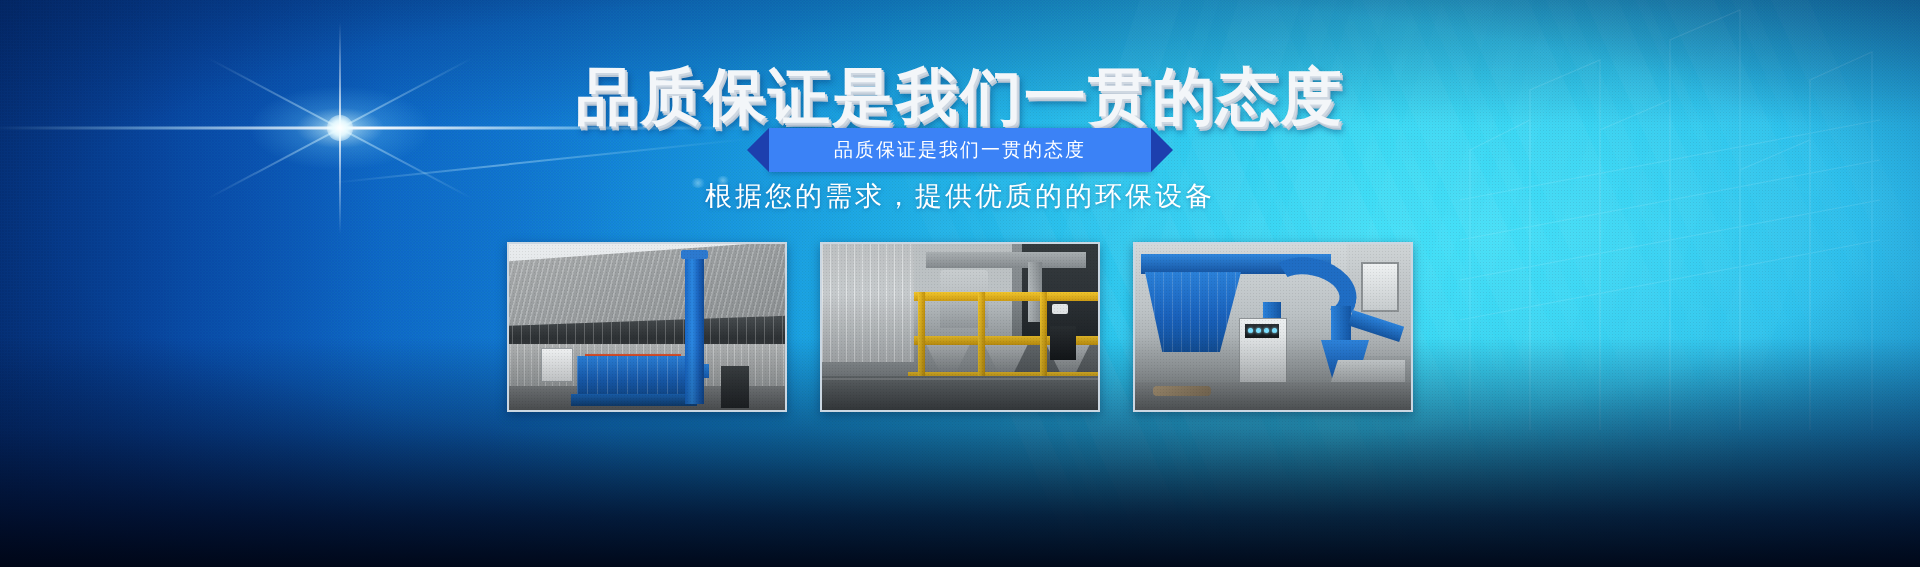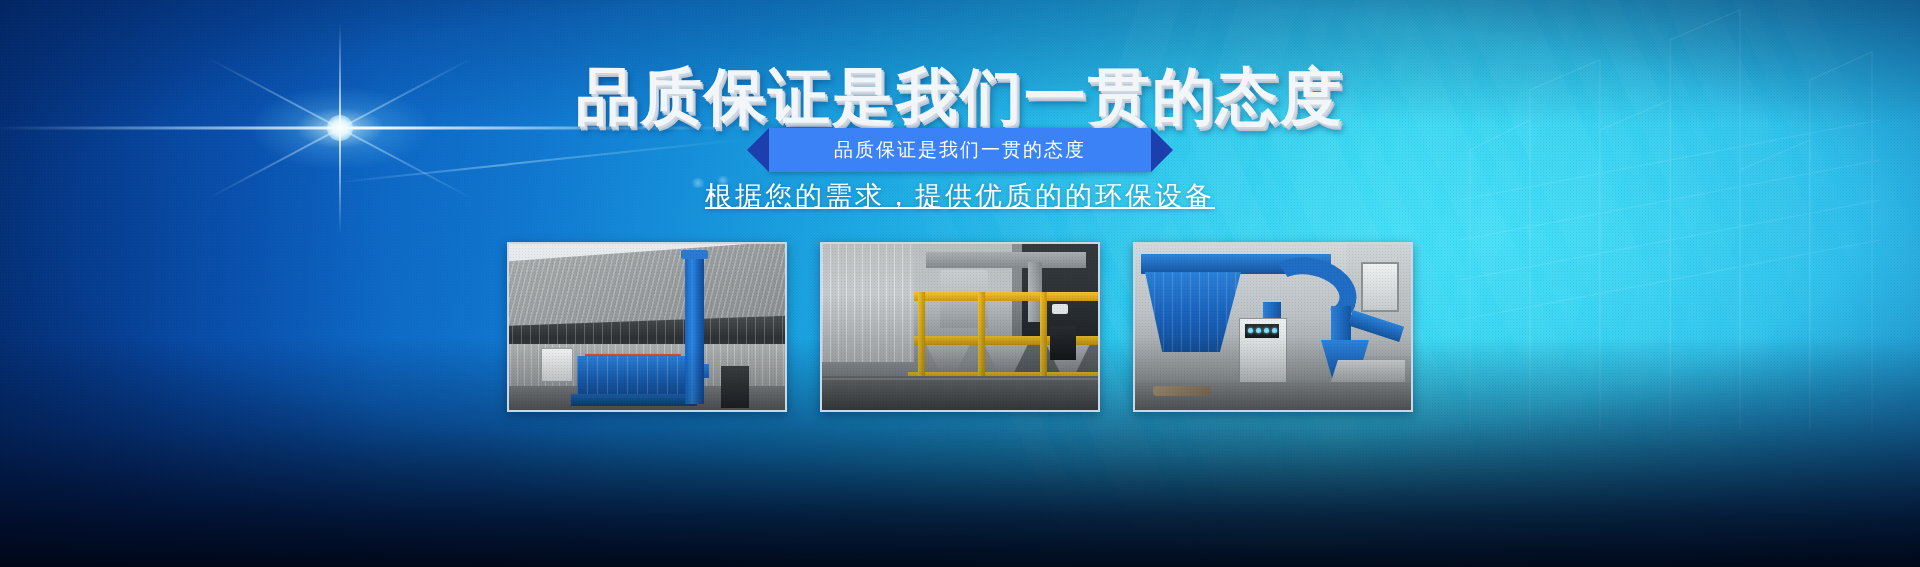--- a/index.html
+++ b/index.html
@@ -162,21 +162,20 @@
   .ribbon .notch-r{right:0;border-right:22px solid rgba(0,0,0,0);}
 
   .tagline{
     position:absolute;top:178px;left:0;width:1920px;
     text-align:center;
     font-size:27px;
     color:#ffffff;
     letter-spacing:3px;
     text-shadow:0 1px 4px rgba(4,40,100,.35);
     white-space:nowrap;
-    text-decoration:underline;
   }
 
   
   .photos{
     position:absolute;top:242px;left:0;width:1920px;height:172px;
     display:flex;justify-content:center;align-items:flex-start;
     gap:33px;
   }
   .photo{
     position:relative;

